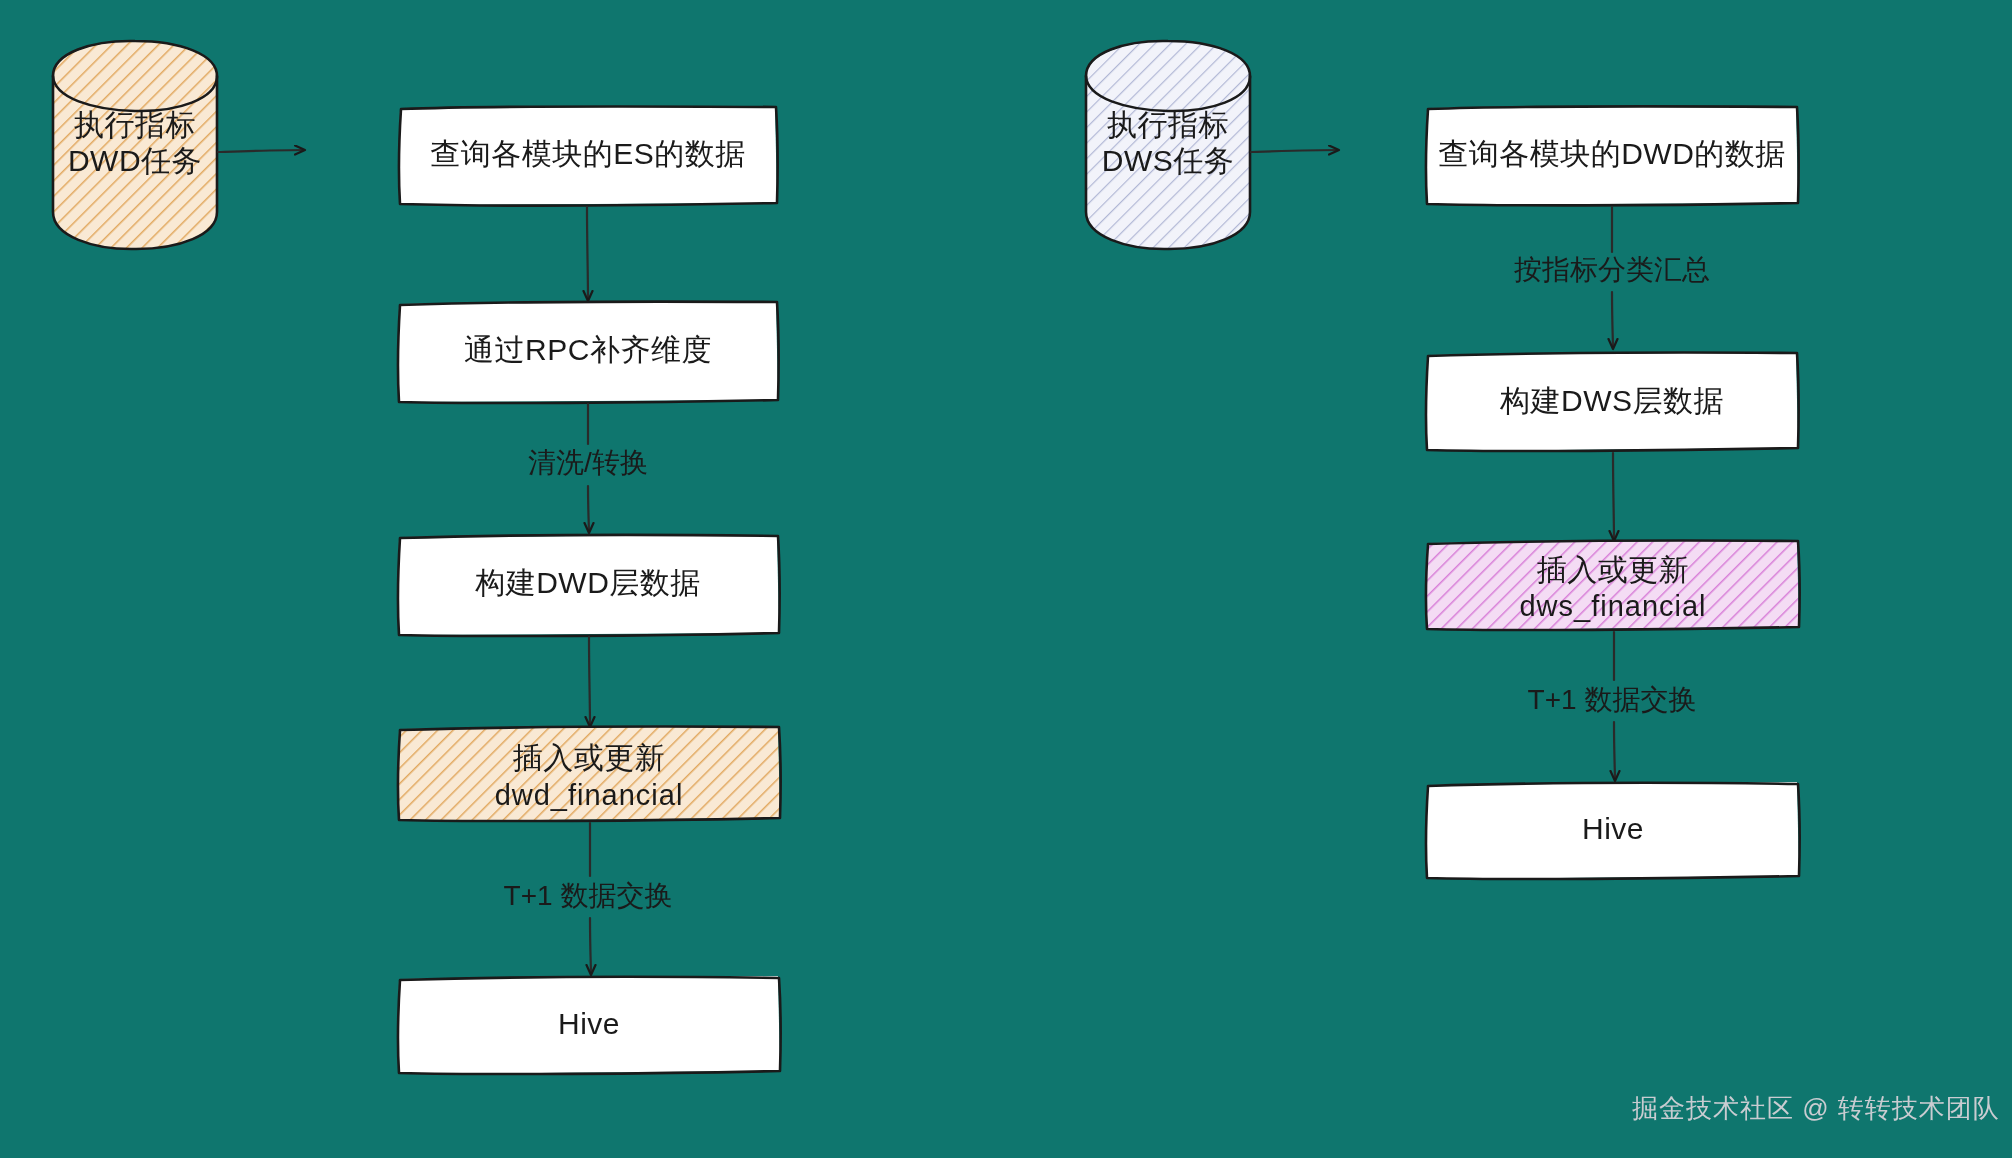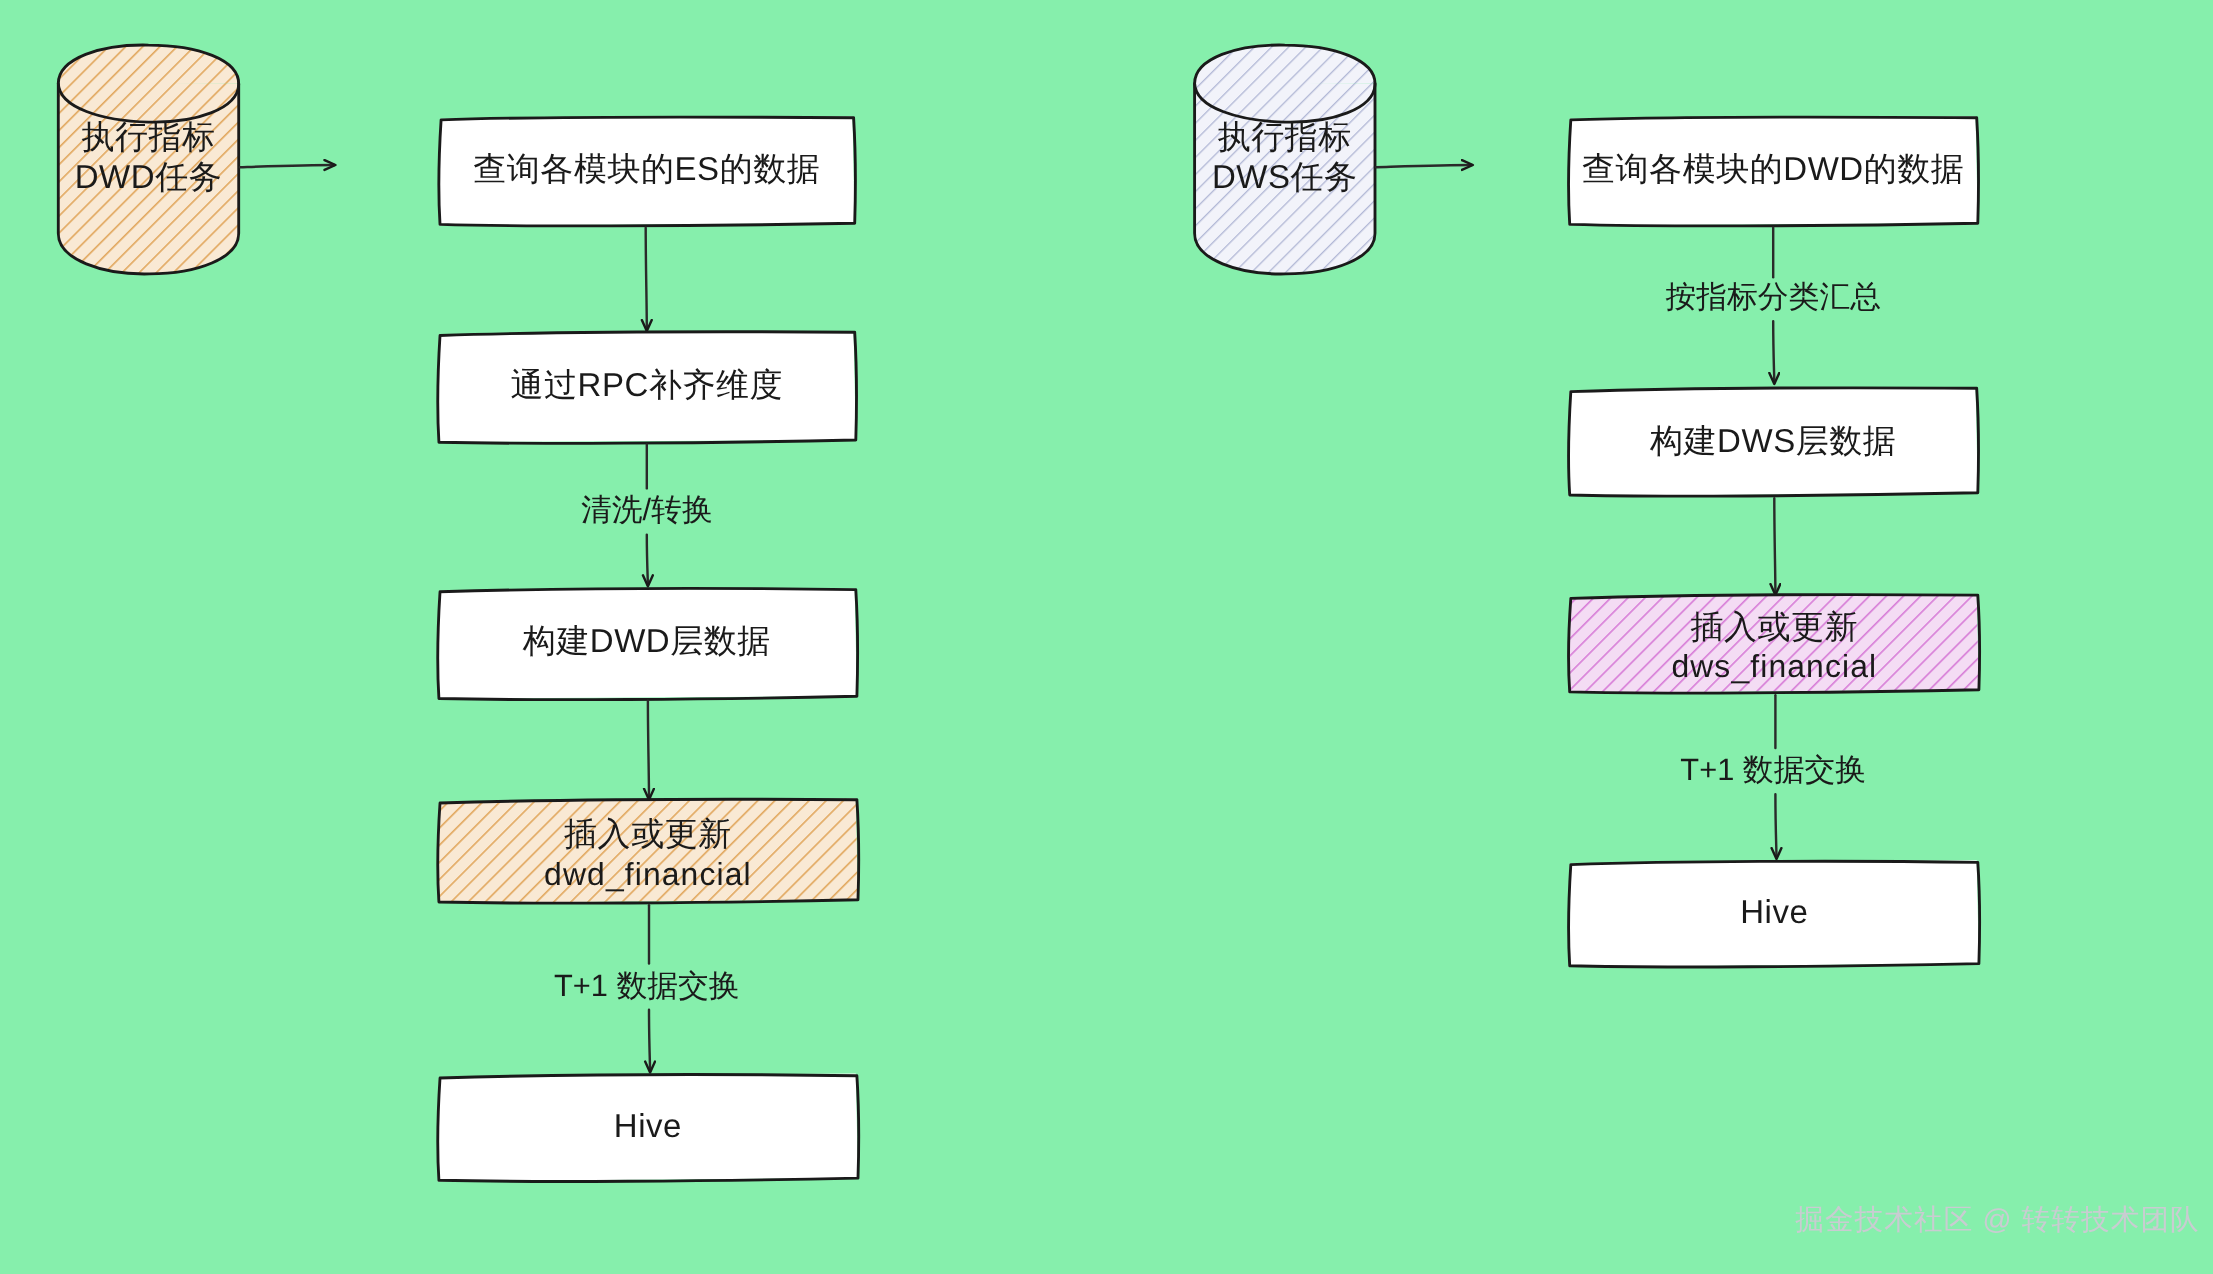--- a/index.html
+++ b/index.html
@@ -8,21 +8,21 @@
     padding: 0;
     background: #ffffff;
   }
   body {
     font-family: "Liberation Sans", "DejaVu Sans", sans-serif;
   }
   #canvas {
     position: relative;
     width: 2012px;
     height: 1158px;
-    background: #86efac;
+    background: #0f766e;
     overflow: hidden;
   }
   #diagram-svg {
     position: absolute;
     left: 0;
     top: 0;
     width: 2012px;
     height: 1158px;
   }
   .node-text {

